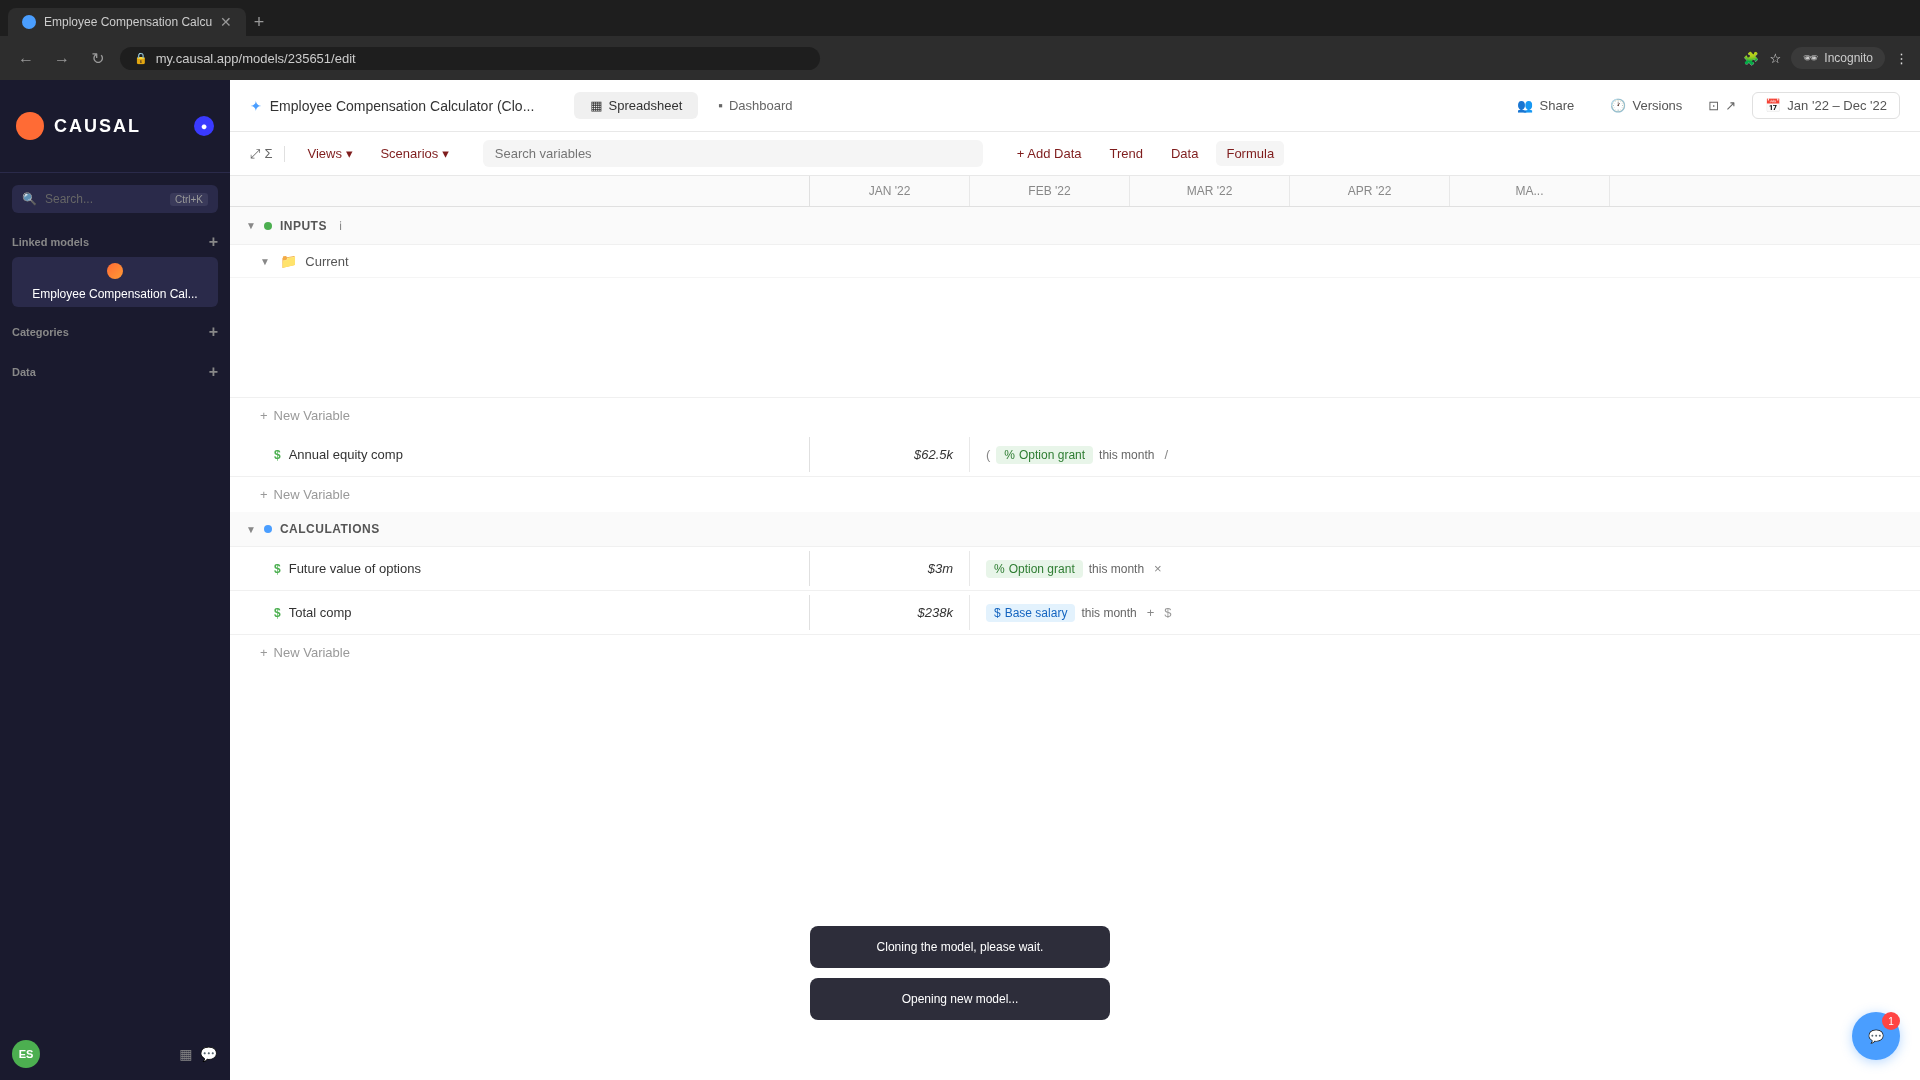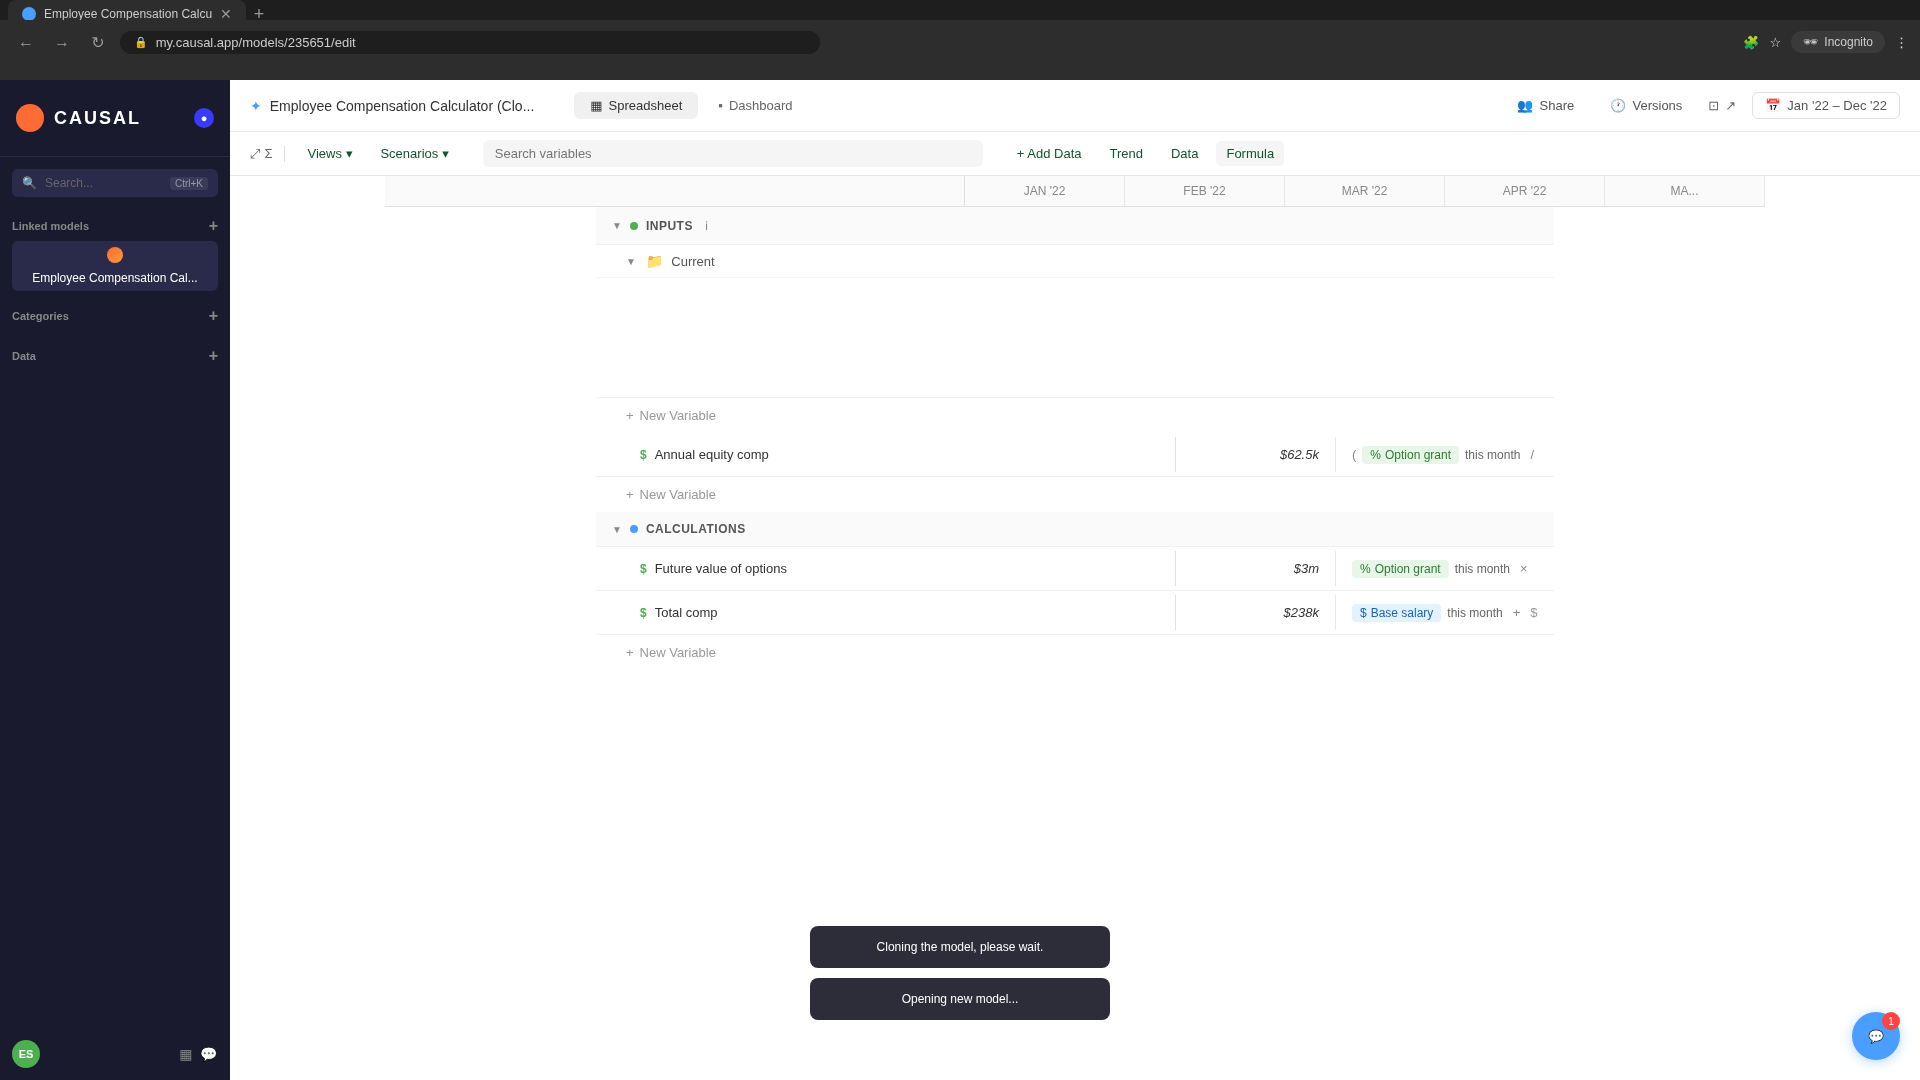--- a/index.html
+++ b/index.html
@@ -1,37 +1,37 @@
 <!DOCTYPE html>
 <html><head>
   <meta charset="utf-8">
   <style>
     * { box-sizing: border-box; margin: 0; padding: 0; }
     body { font-family: -apple-system, BlinkMacSystemFont, 'Segoe UI', sans-serif; background: #1a1a2e; color: #e0e0e0; height: 1080px; width: 1920px; overflow: hidden; font-size: 13px; }
 
     
     .browser-chrome { background: #2d2d2d; height: 80px; display: flex; flex-direction: column; }
-    .browser-tabs { display: flex; align-items: center; padding: 8px 8px 0; height: 20px; background: #1e1e1e; }
+    .browser-tabs { display: flex; align-items: center; padding: 8px 8px 0; height: 36px; background: #1e1e1e; }
     .browser-tab { display: flex; align-items: center; background: #2d2d2d; border-radius: 8px 8px 0 0; padding: 6px 14px; font-size: 12px; color: #ccc; gap: 8px; min-width: 200px; }
     .browser-tab .tab-favicon { width: 14px; height: 14px; background: #4a9eff; border-radius: 50%; }
     .browser-tab .tab-close { margin-left: auto; color: #999; cursor: pointer; font-size: 14px; }
     .new-tab-btn { background: none; border: none; color: #999; font-size: 18px; cursor: pointer; padding: 4px 8px; }
     .browser-nav { display: flex; align-items: center; padding: 6px 12px; gap: 8px; height: 44px; background: #2d2d2d; }
     .nav-btn { background: none; border: none; color: #999; cursor: pointer; font-size: 16px; width: 28px; height: 28px; display: flex; align-items: center; justify-content: center; border-radius: 4px; }
     .address-bar { flex: 1; background: #1e1e1e; border-radius: 20px; padding: 4px 14px; font-size: 13px; color: #ccc; display: flex; align-items: center; gap: 8px; max-width: 700px; }
     .address-bar .lock-icon { color: #888; font-size: 11px; }
     .browser-actions { display: flex; align-items: center; gap: 10px; margin-left: auto; }
     .incognito-badge { background: #3a3a3a; border-radius: 14px; padding: 4px 12px; font-size: 12px; color: #ccc; display: flex; align-items: center; gap: 6px; }
 
     
     .app { display: flex; height: 1000px; background: #ffffff; }
 
     
     .sidebar { width: 230px; background: #1a1a2e; display: flex; flex-direction: column; padding: 0; flex-shrink: 0; }
-    .sidebar-logo { display: flex; align-items: center; gap: 10px; padding: 24px 16px; border-bottom: 1px solid #2a2a4a; }
+    .sidebar-logo { display: flex; align-items: center; gap: 10px; padding: 32px 16px; border-bottom: 1px solid #2a2a4a; }
     .logo-circle { width: 28px; height: 28px; background: #ff6b35; border-radius: 50%; }
     .logo-text { font-size: 18px; font-weight: 700; color: #ffffff; letter-spacing: 2px; }
     .sidebar-notification { margin-left: auto; background: #3a3aff; border-radius: 50%; width: 20px; height: 20px; display: flex; align-items: center; justify-content: center; font-size: 11px; color: white; }
     .sidebar-search { padding: 12px 12px; }
     .search-box { background: #2a2a4a; border-radius: 6px; padding: 7px 10px; display: flex; align-items: center; gap: 8px; color: #888; font-size: 12px; width: 100%; }
     .search-shortcut { margin-left: auto; background: #3a3a5a; border-radius: 3px; padding: 1px 5px; font-size: 10px; color: #999; }
     .sidebar-section { padding: 8px 12px; }
     .sidebar-section-header { display: flex; align-items: center; justify-content: space-between; color: #888; font-size: 11px; margin-bottom: 6px; text-transform: none; font-weight: 700; }
     .sidebar-item { display: flex; align-items: center; gap: 8px; padding: 6px 10px; border-radius: 6px; cursor: pointer; color: #ccc; font-size: 12px; flex-direction: column; }
     .sidebar-item.active { background: #2a2a4a; color: white; }
@@ -51,28 +51,28 @@
     .header-tabs { display: flex; margin-left: 40px; gap: 4px; }
     .header-tab { padding: 6px 16px; border-radius: 6px; cursor: pointer; font-size: 13px; color: #666; display: flex; align-items: center; gap: 6px; }
     .header-tab.active { background: #f0f0f0; color: #333; font-weight: 500; }
     .header-actions { margin-left: auto; display: flex; align-items: center; gap: 16px; }
     .header-action-btn { display: flex; align-items: center; gap: 6px; color: #555; font-size: 13px; cursor: pointer; padding: 5px 10px; border-radius: 6px; }
     .date-range-btn { display: flex; align-items: center; gap: 6px; color: #555; font-size: 13px; cursor: pointer; border: 1px solid #e0e0e0; padding: 5px 12px; border-radius: 6px; }
 
     
     .toolbar { display: flex; align-items: center; padding: 8px 20px; border-bottom: 1px solid #e8e8e8; gap: 8px; }
     .toolbar-group { display: flex; align-items: center; gap: 4px; border-right: 1px solid #e0e0e0; padding-right: 12px; margin-right: 4px; }
-    .toolbar-btn { background: none; border: none; cursor: pointer; color: #14532d; font-size: 13px; padding: 5px 10px; border-radius: 5px; display: flex; align-items: center; gap: 5px; }
+    .toolbar-btn { background: none; border: none; cursor: pointer; color: #7f1d1d; font-size: 13px; padding: 5px 10px; border-radius: 5px; display: flex; align-items: center; gap: 5px; }
     .toolbar-btn.dropdown { display: flex; align-items: center; gap: 4px; }
     .search-vars { flex: 1; max-width: 500px; margin: 0 16px; }
     .search-vars input { width: 100%; border: none; outline: none; padding: 6px 12px; background: #f5f5f5; border-radius: 6px; font-size: 13px; color: #0c4a6e; }
     .formula-tab { background: #f5f5f5; }
 
     
-    .spreadsheet { flex: 1; overflow: hidden; display: flex; flex-direction: column; align-items: center; }
+    .spreadsheet { flex: 1; overflow: hidden; display: flex; flex-direction: column; }
 
     
     .col-headers { display: flex; border-bottom: 1px solid #e0e0e0; background: #fafafa; }
     .row-label-spacer { width: 580px; border-right: 1px solid #e0e0e0; flex-shrink: 0; }
     .col-header { width: 160px; text-align: center; padding: 8px; font-size: 12px; color: #888; font-weight: 500; border-right: 1px solid #e8e8e8; flex-shrink: 0; }
 
     
     .rows-area { flex: 1; overflow-y: auto; }
 
     

